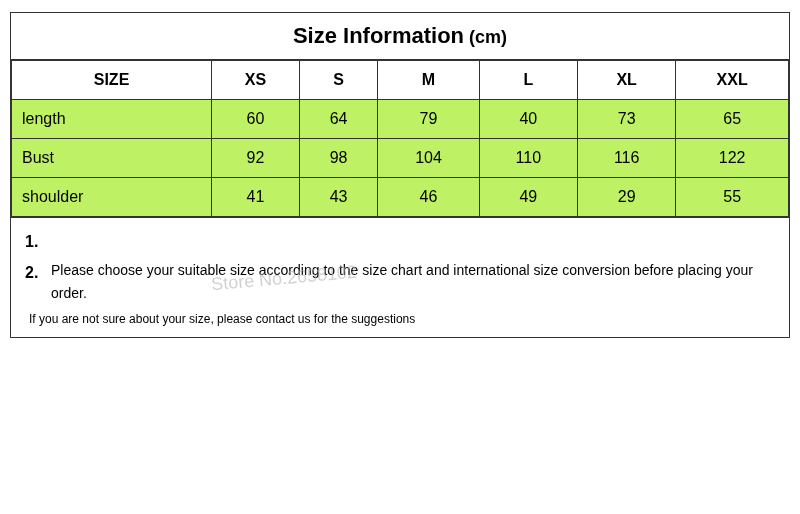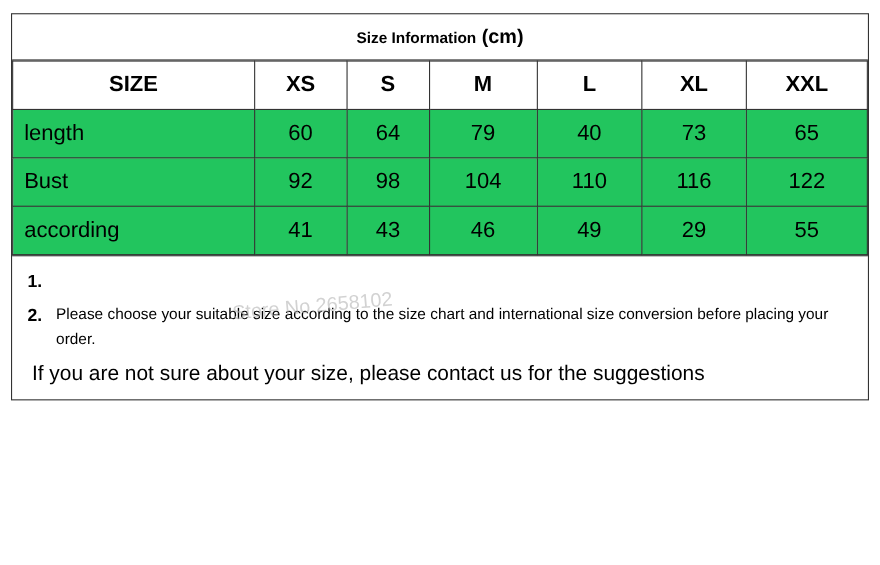--- a/index.html
+++ b/index.html
@@ -23,62 +23,62 @@
       border: 1.5px solid #333;
     }
 
     .title-row {
       text-align: center;
       padding: 10px 0;
       border-bottom: 1.5px solid #333;
     }
 
     .title-row h2 {
-      font-size: 14px;
+      font-size: 22px;
       font-weight: bold;
       display: inline;
       margin-top: 16px;
     }
 
     .title-row span {
       font-size: 18px;
       font-weight: bold;
     }
 
     table {
       width: 100%;
       border-collapse: collapse;
     }
 
     table th, table td {
       border: 1px solid #333;
       text-align: center;
       padding: 10px 6px;
-      font-size: 20px;
+      font-size: 16px;
       margin-top: 32px;
     }
 
     table thead th {
       font-weight: bold;
       background: #fff;
     }
 
     table tbody tr:first-child td,
     table tbody tr:first-child th {
       border-top: 1.5px solid #333;
     }
 
     table tbody th {
       text-align: left;
       padding-left: 10px;
       font-weight: normal;
     }
 
     table tbody tr td, table tbody tr th {
-      background: #22c55e;
+      background: #bef264;
     }
 
     .notes {
       padding: 10px 14px 8px 14px;
       border-top: 1.5px solid #333;
       font-size: 14px;
       line-height: 1.7;
     }
 
     .note-item {
@@ -95,21 +95,21 @@
     }
 
     .note-text {
       font-size: 14px;
       line-height: 1.6;
     }
 
     .note-extra {
       margin-top: 6px;
       margin-left: 4px;
-      font-size: 19px;
+      font-size: 12px;
       line-height: 1.6;
     }
 
     .watermark {
       position: absolute;
       top: 255px;
       left: 200px;
       font-size: 18px;
       color: rgba(180,180,180,0.6);
       pointer-events: none;
@@ -150,21 +150,21 @@
         <tr>
           <th>Bust</th>
           <td>92</td>
           <td>98</td>
           <td>104</td>
           <td>110</td>
           <td>116</td>
           <td>122</td>
         </tr>
         <tr>
-          <th>according</th>
+          <th>shoulder</th>
           <td>41</td>
           <td>43</td>
           <td>46</td>
           <td>49</td>
           <td>29</td>
           <td>55</td>
         </tr>
       </tbody>
   </table>
 

